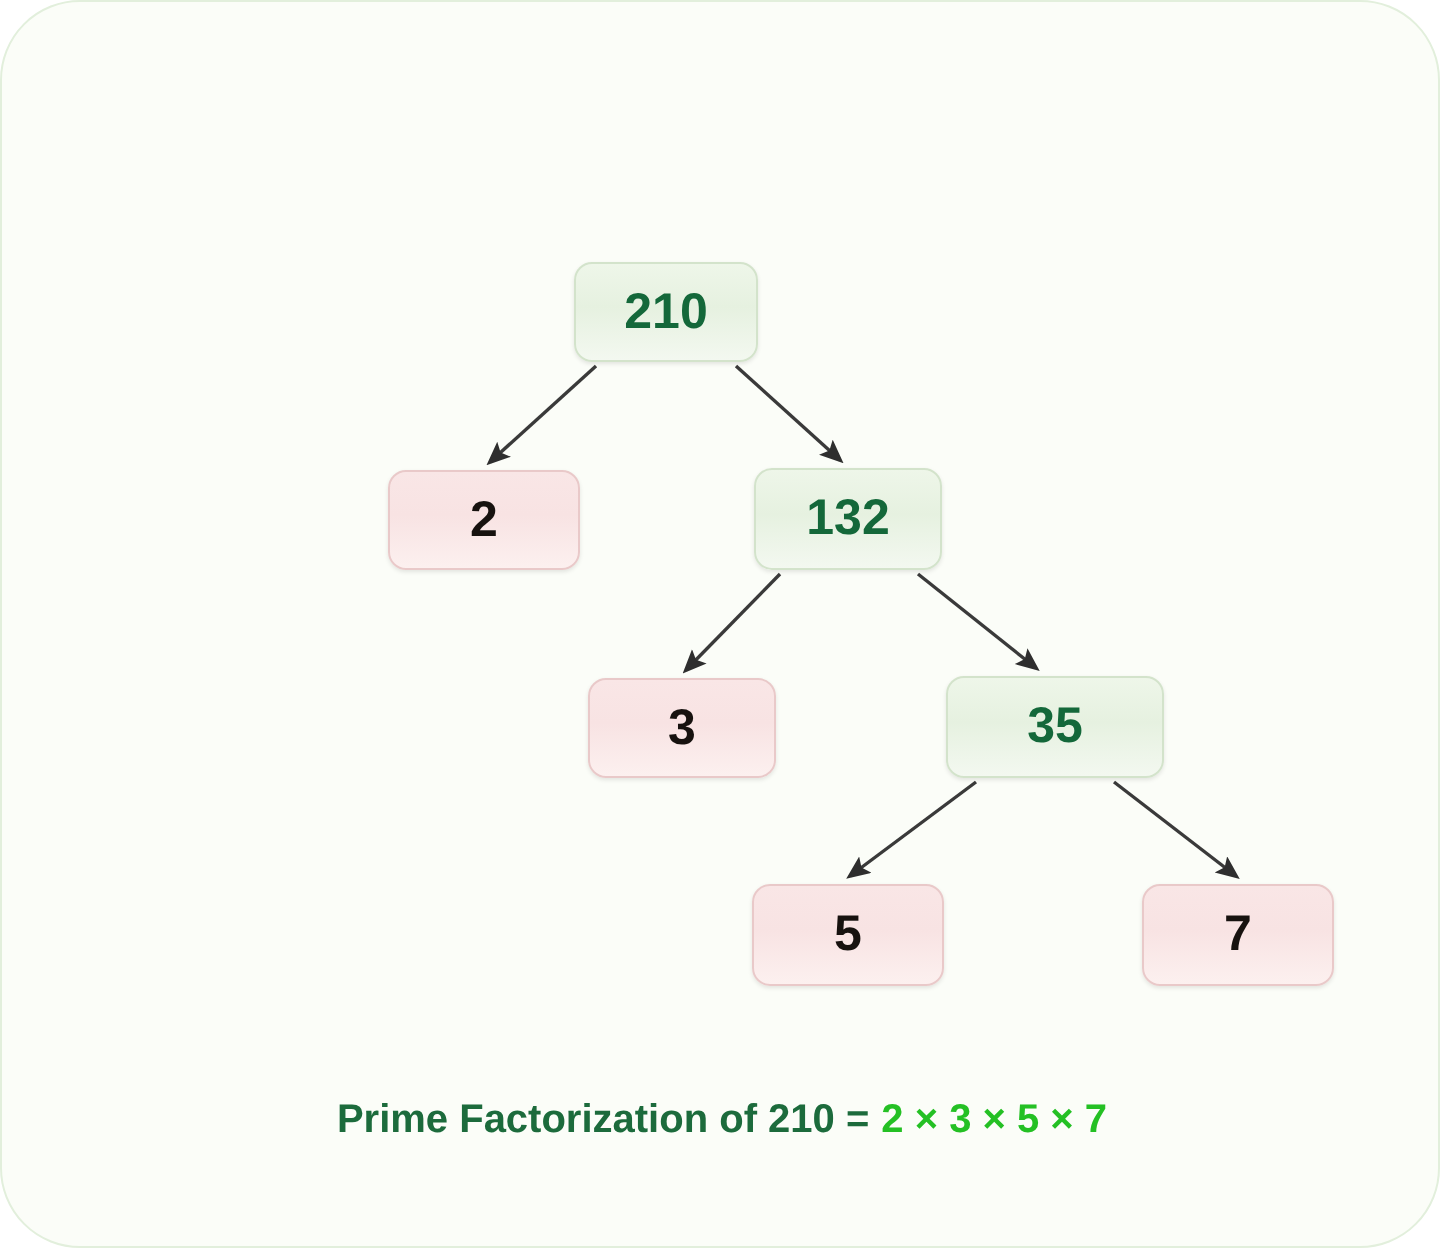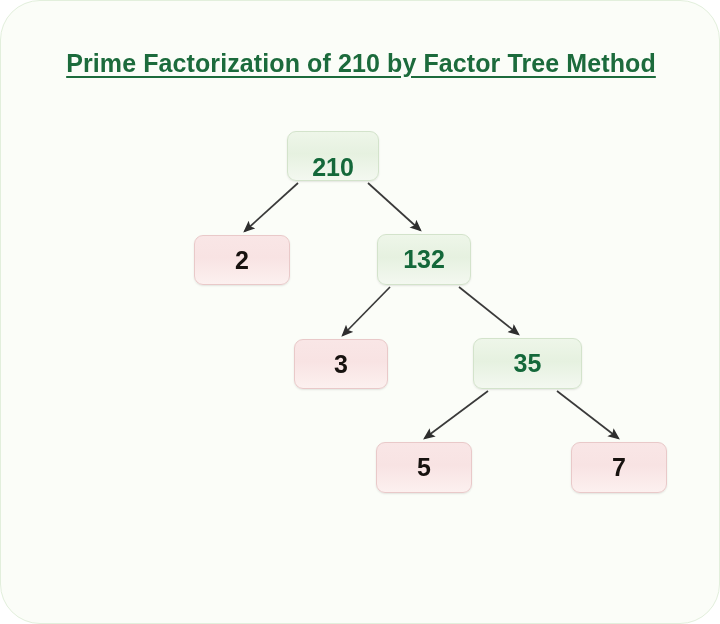--- a/index.html
+++ b/index.html
@@ -90,40 +90,39 @@
   #formula .result {
     color: #24c024;
     margin-left: 6px;
   }
 </style>
 </head>
 <body>
 
 <div id="canvas">
 
-  <div id="title">Prime Factorization of 210 by Factor Tree Method</div>
 
   <svg id="edges" viewBox="0 0 720 624" width="720" height="624" xmlns="http://www.w3.org/2000/svg">
     <defs>
       <marker id="arrowhead" markerWidth="7" markerHeight="7" refX="5.6" refY="3" orient="auto" markerUnits="strokeWidth">
         <path d="M0,0 L7,3 L0,6 L1.4,3 z" fill="#2e2e2e"></path>
       </marker>
     </defs>
     <g id="edge-group" stroke="#3a3a3a" stroke-width="1.7" fill="none">
         <line x1="297" y1="182" x2="244" y2="230" marker-end="url(#arrowhead)"></line>
         <line x1="367" y1="182" x2="419" y2="229" marker-end="url(#arrowhead)"></line>
         <line x1="389" y1="286" x2="342" y2="334" marker-end="url(#arrowhead)"></line>
         <line x1="458" y1="286" x2="517" y2="333" marker-end="url(#arrowhead)"></line>
         <line x1="487" y1="390" x2="424" y2="437" marker-end="url(#arrowhead)"></line>
         <line x1="556" y1="390" x2="617" y2="437" marker-end="url(#arrowhead)"></line>
       </g>
   </svg>
 
   <div id="node-layer">
-      <div class="node composite" style="left: 286px; top: 130px; width: 92px; height: 50px; align-items: flex-end;">
+      <div class="node composite" style="left: 286px; top: 130px; width: 92px; height: 50px;">
         <span>210</span>
       </div>
       <div class="node prime" style="left: 193px; top: 234px; width: 96px; height: 50px;">
         <span>2</span>
       </div>
       <div class="node composite" style="left: 376px; top: 233px; width: 94px; height: 51px;">
         <span>132</span>
       </div>
       <div class="node prime" style="left: 293px; top: 338px; width: 94px; height: 50px;">
         <span>3</span>
@@ -132,14 +131,17 @@
         <span>35</span>
       </div>
       <div class="node prime" style="left: 375px; top: 441px; width: 96px; height: 51px;">
         <span>5</span>
       </div>
       <div class="node prime" style="left: 570px; top: 441px; width: 96px; height: 51px;">
         <span>7</span>
       </div>
     </div>
 
+  <div id="formula">
+    <span class="lead">Prime Factorization of 210 =</span><span class="result">2 × 3 × 5 × 7</span>
+  </div>
 
 </div>
 
 </body></html>

